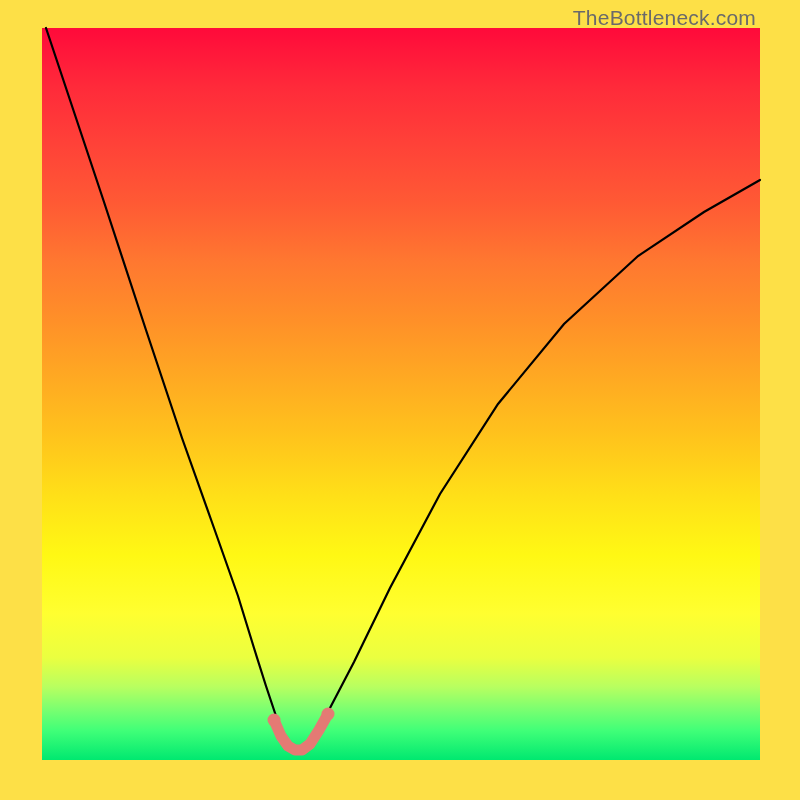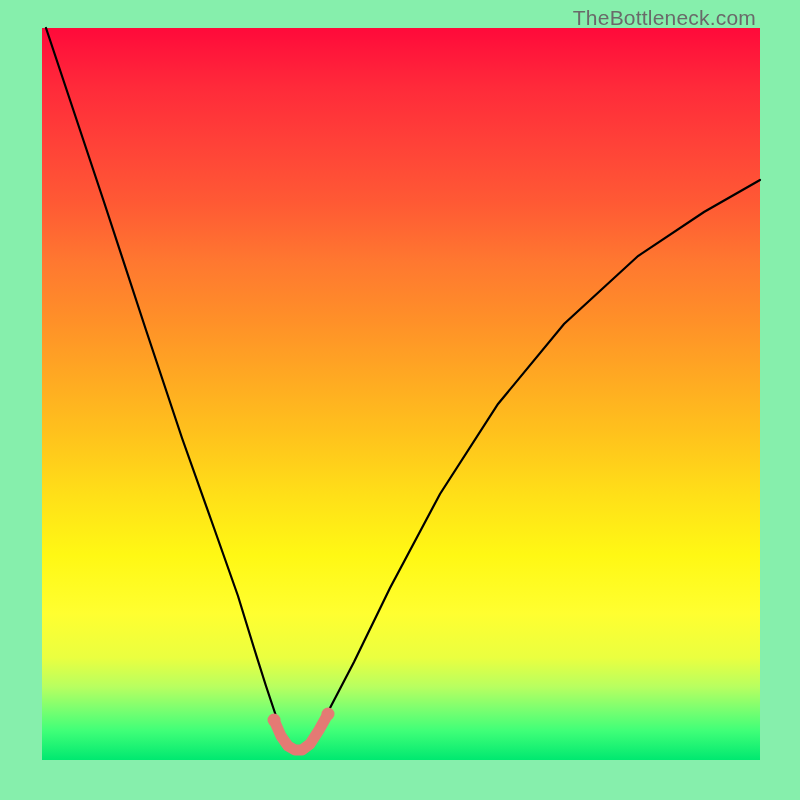--- a/index.html
+++ b/index.html
@@ -1,20 +1,20 @@
 <!DOCTYPE html>
 <html><head>
 <meta charset="utf-8">
 <style>
   * { margin: 0; padding: 0; box-sizing: border-box; }
   html, body { width: 800px; height: 800px; overflow: hidden; }
   .frame {
     width: 800px;
     height: 800px;
-    background: #86efac;
+    background: #fde047;
     position: relative;
   }
   .plot-area {
     position: absolute;
     left: 42px;
     top: 28px;
     width: 718px;
     height: 732px;
     background: linear-gradient(to bottom,
       #ff0a3a 0%,

